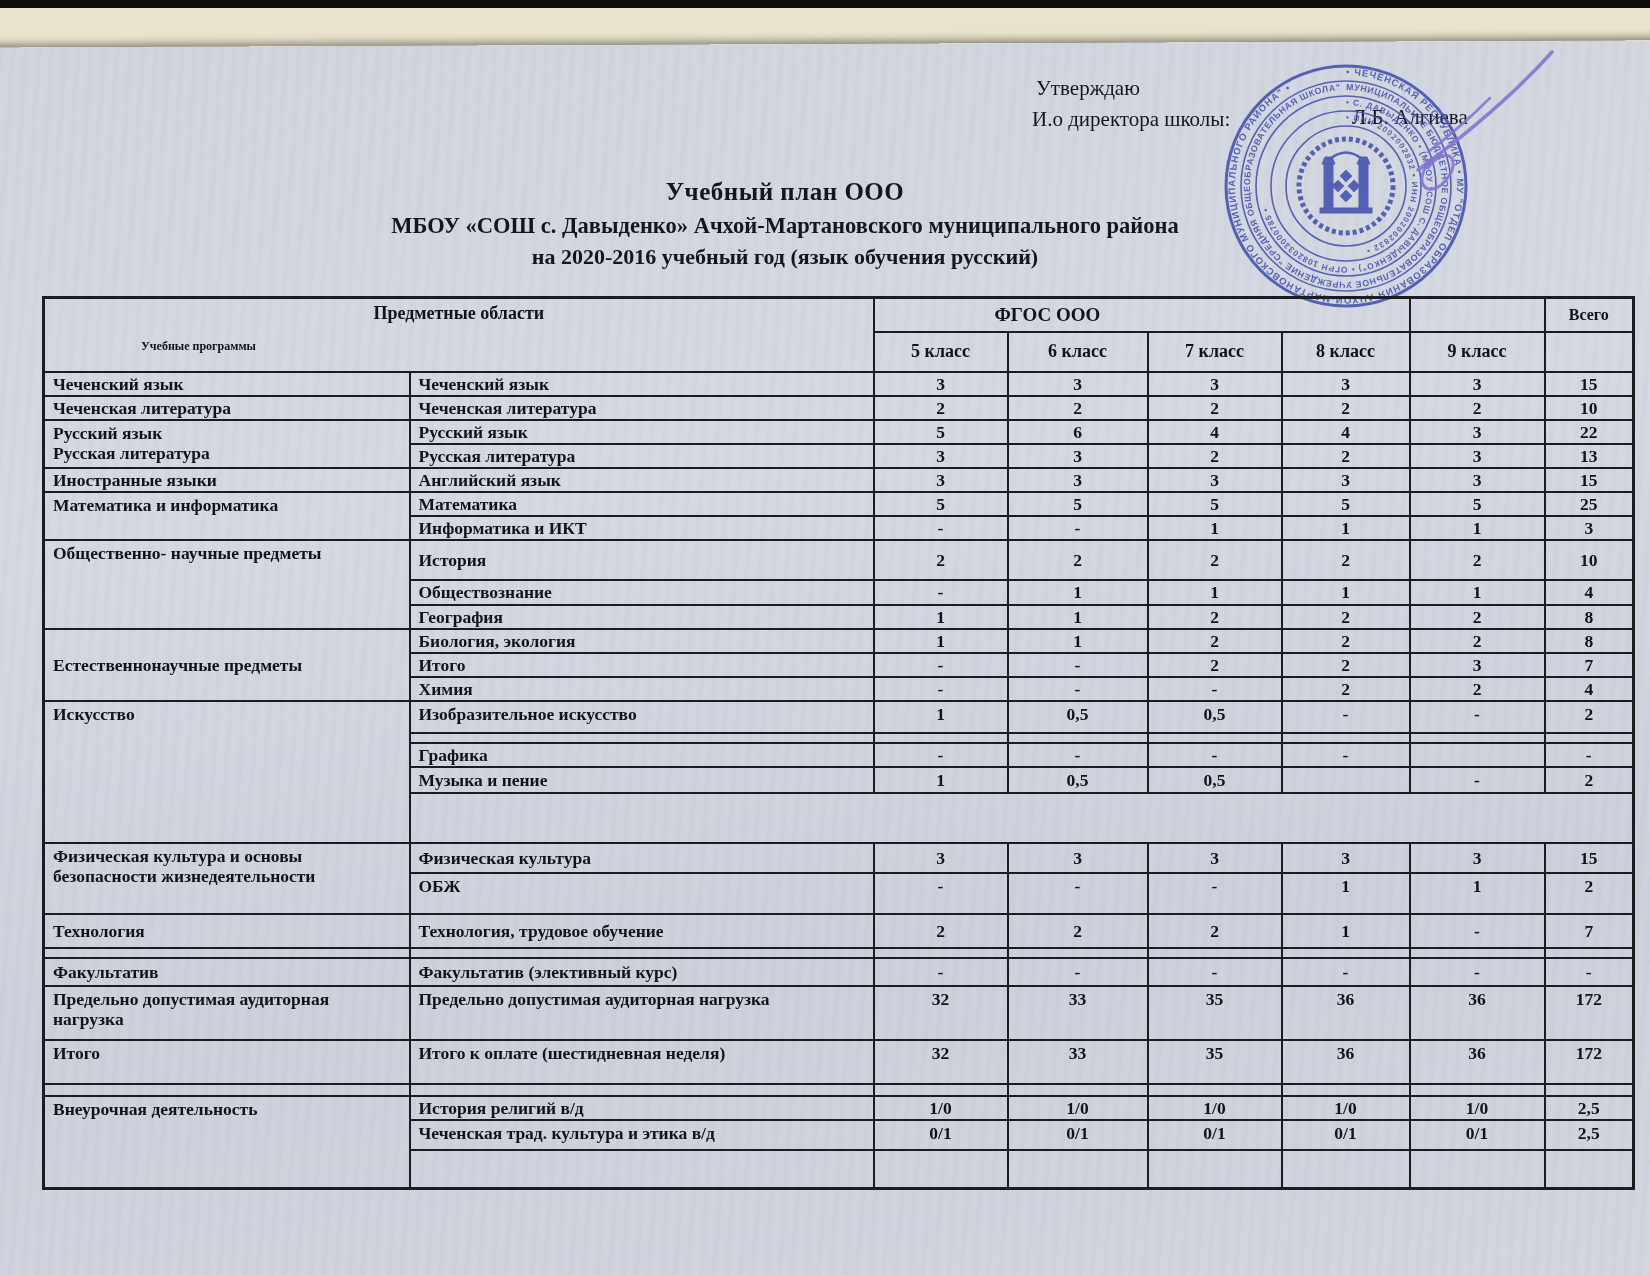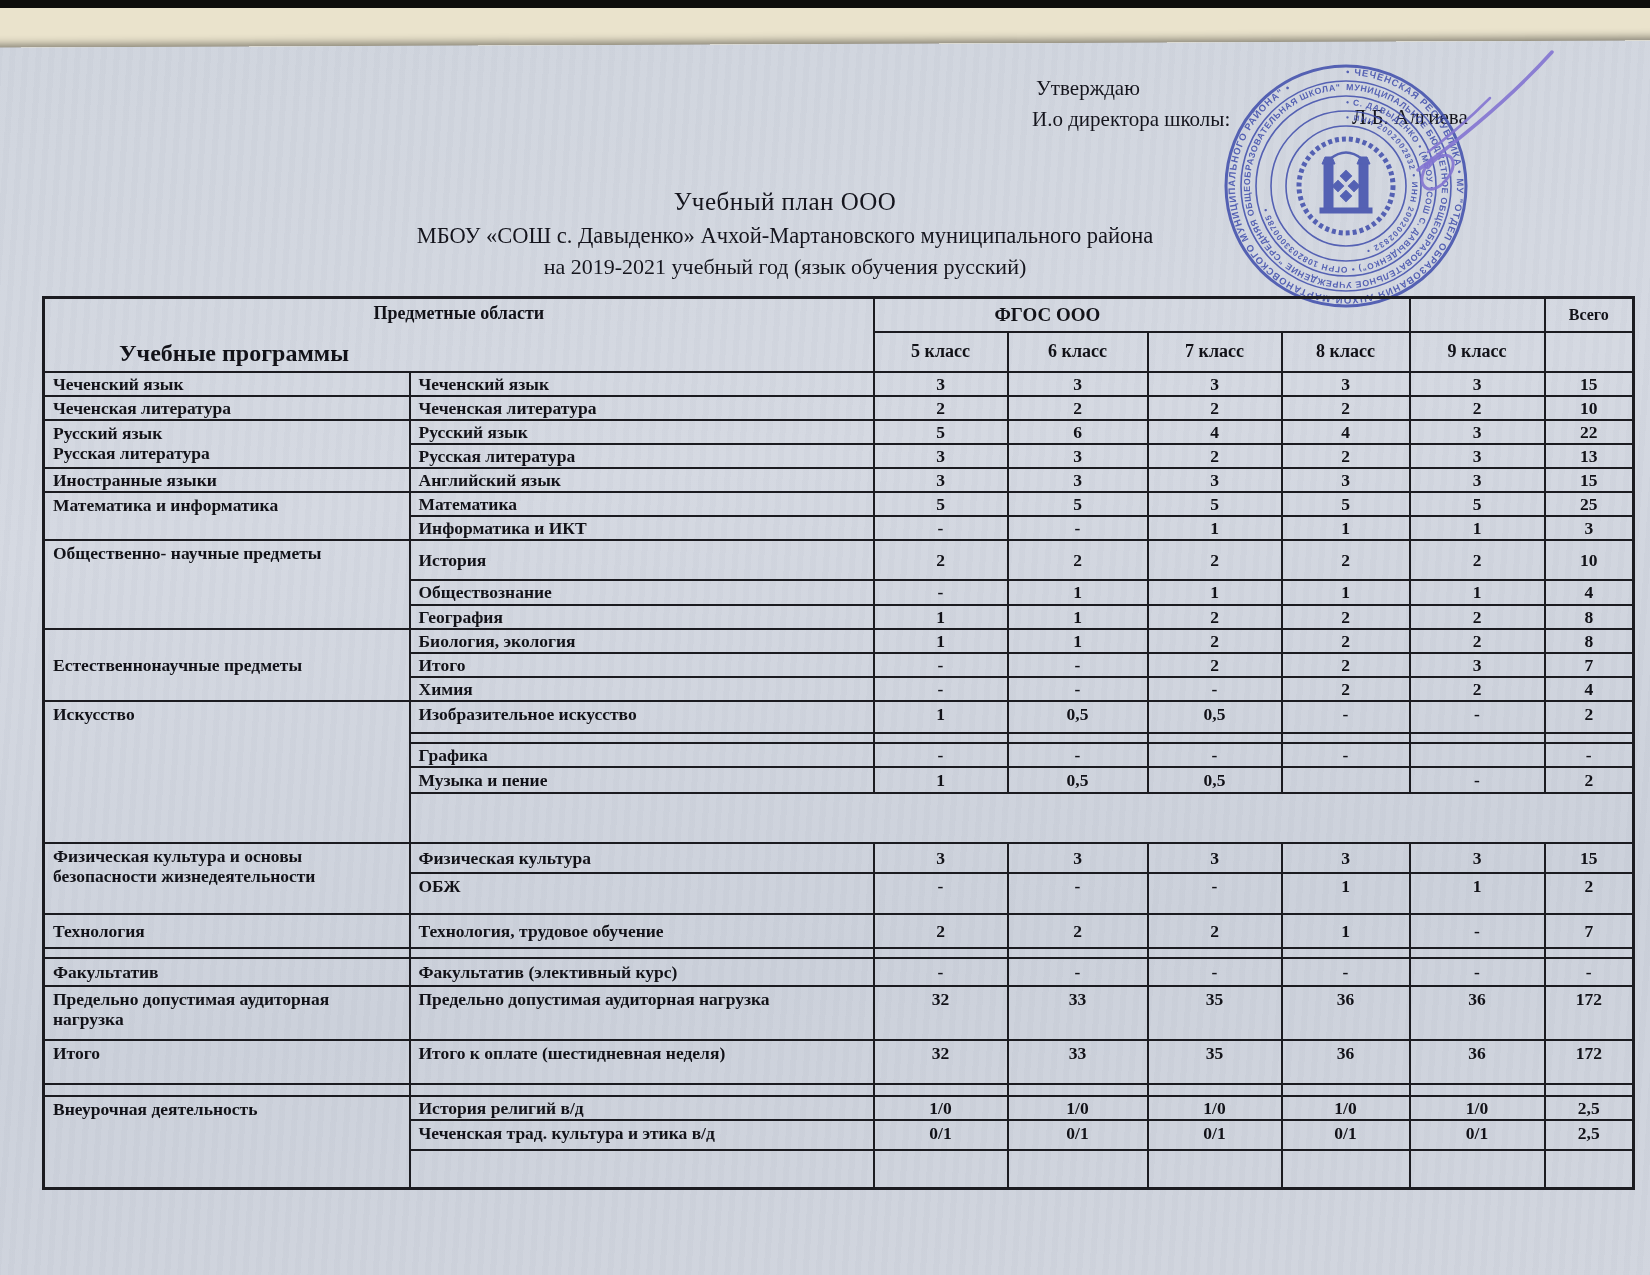--- a/index.html
+++ b/index.html
@@ -21,21 +21,21 @@
     background:repeating-linear-gradient(94deg,rgba(255,255,255,.05) 0 7px,rgba(90,100,120,.04) 7px 13px);
   }
   .content{position:absolute;inset:0;color:#15151d;}
 
   
   .approve-line{position:absolute;left:1036px;top:76px;font-size:21px;}
   .role-line{position:absolute;left:1032px;top:107px;font-size:21px;}
   .signer-line{position:absolute;left:1352px;top:105px;font-size:21px;}
 
   
-  .title-block{position:absolute;left:140px;top:188px;width:1290px;text-align:center;font-weight:normal;}
+  .title-block{position:absolute;left:140px;top:178px;width:1290px;text-align:center;font-weight:bold;}
   .title-l1{font-size:25px;letter-spacing:.5px;margin-bottom:7px;}
   .title-l2{font-size:22.5px;margin-bottom:5px;}
   .title-l3{font-size:22px;}
 
   
   .stamp{position:absolute;left:1218px;top:58px;width:256px;height:256px;opacity:.85;}
   .stamp text{fill:#3f4dac;font-family:"Liberation Sans",sans-serif;font-weight:bold;}
   .stamp .rim{stroke:#3f4dac;fill:none;}
   .sig{position:absolute;left:1290px;top:38px;width:290px;height:200px;}
   .sig path{stroke:#8374d2;fill:none;stroke-linecap:round;opacity:.9;}
@@ -50,21 +50,21 @@
   td{border:2px solid #1b1b20;padding:1px 6px;vertical-align:middle;line-height:1.15;}
   td.ca,td.cs{text-align:left;padding-left:8px;}
   td.n{text-align:center;}
   td.vtop{vertical-align:top;padding-top:2px;}
   td.ctr{text-align:left;}
   .ml{white-space:pre-line;}
   tr.sp td{padding:0;height:8px;}
   tr.gap td{border:none;}
   td.hdrA{vertical-align:top;padding:4px 0 0 0;}
   .hdr-areas{text-align:center;font-size:18px;}
-  .hdr-programs{text-align:left;padding-left:74px;margin-top:16px;font-size:24px;}
+  .hdr-programs{text-align:left;padding-left:96px;margin-top:16px;font-size:12px;}
   td.fgos{text-align:left;padding-left:120px;font-size:19px;vertical-align:middle;}
   td.clsh{text-align:center;font-size:18px;}
   td.tot{text-align:center;font-size:16px;}
 </style>
 </head>
 <body>
 
 <div class="edge-shadow"></div>
 <div class="backing"></div>
 <div class="paper"></div>
@@ -108,21 +108,21 @@
 
   <svg class="sig" viewBox="0 0 290 200">
     <path d="M262,14 C228,52 182,92 128,132" stroke-width="3.5"></path>
     <path d="M142,120 c-24,28 0,44 17,18 c12,-18 -4,-32 -21,-8" stroke-width="3"></path>
     <path d="M200,60 C176,84 154,102 138,114" stroke-width="2.5"></path>
   </svg>
 
   <div class="title-block">
     <div class="title-l1">Учебный план   ООО</div>
     <div class="title-l2">МБОУ «СОШ  с. Давыденко» Ачхой-Мартановского муниципального района</div>
-    <div class="title-l3">на 2019-2021 учебный год (язык обучения  русский)</div>
+    <div class="title-l3">на 2020-2016 учебный год (язык обучения  русский)</div>
   </div>
 
   <table class="plan">
     <colgroup>
       <col style="width:366px">
         <col style="width:464px">
       <col style="width:134px">
         <col style="width:140px">
         <col style="width:134px">
       <col style="width:128px">

